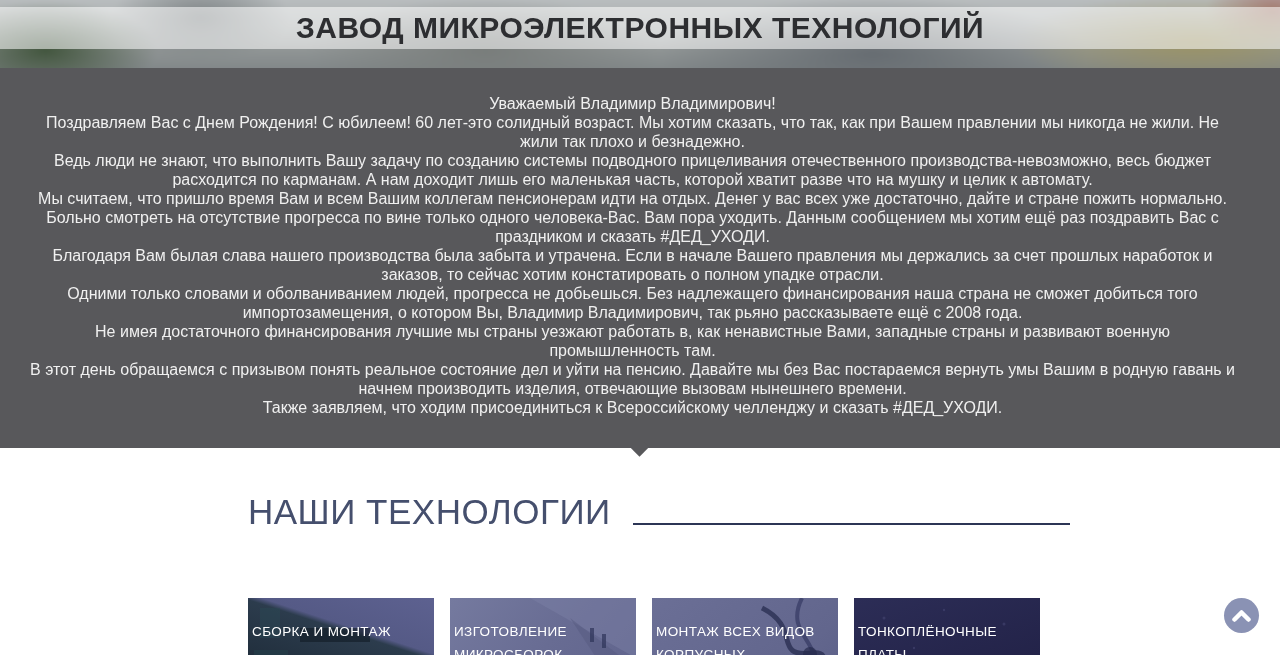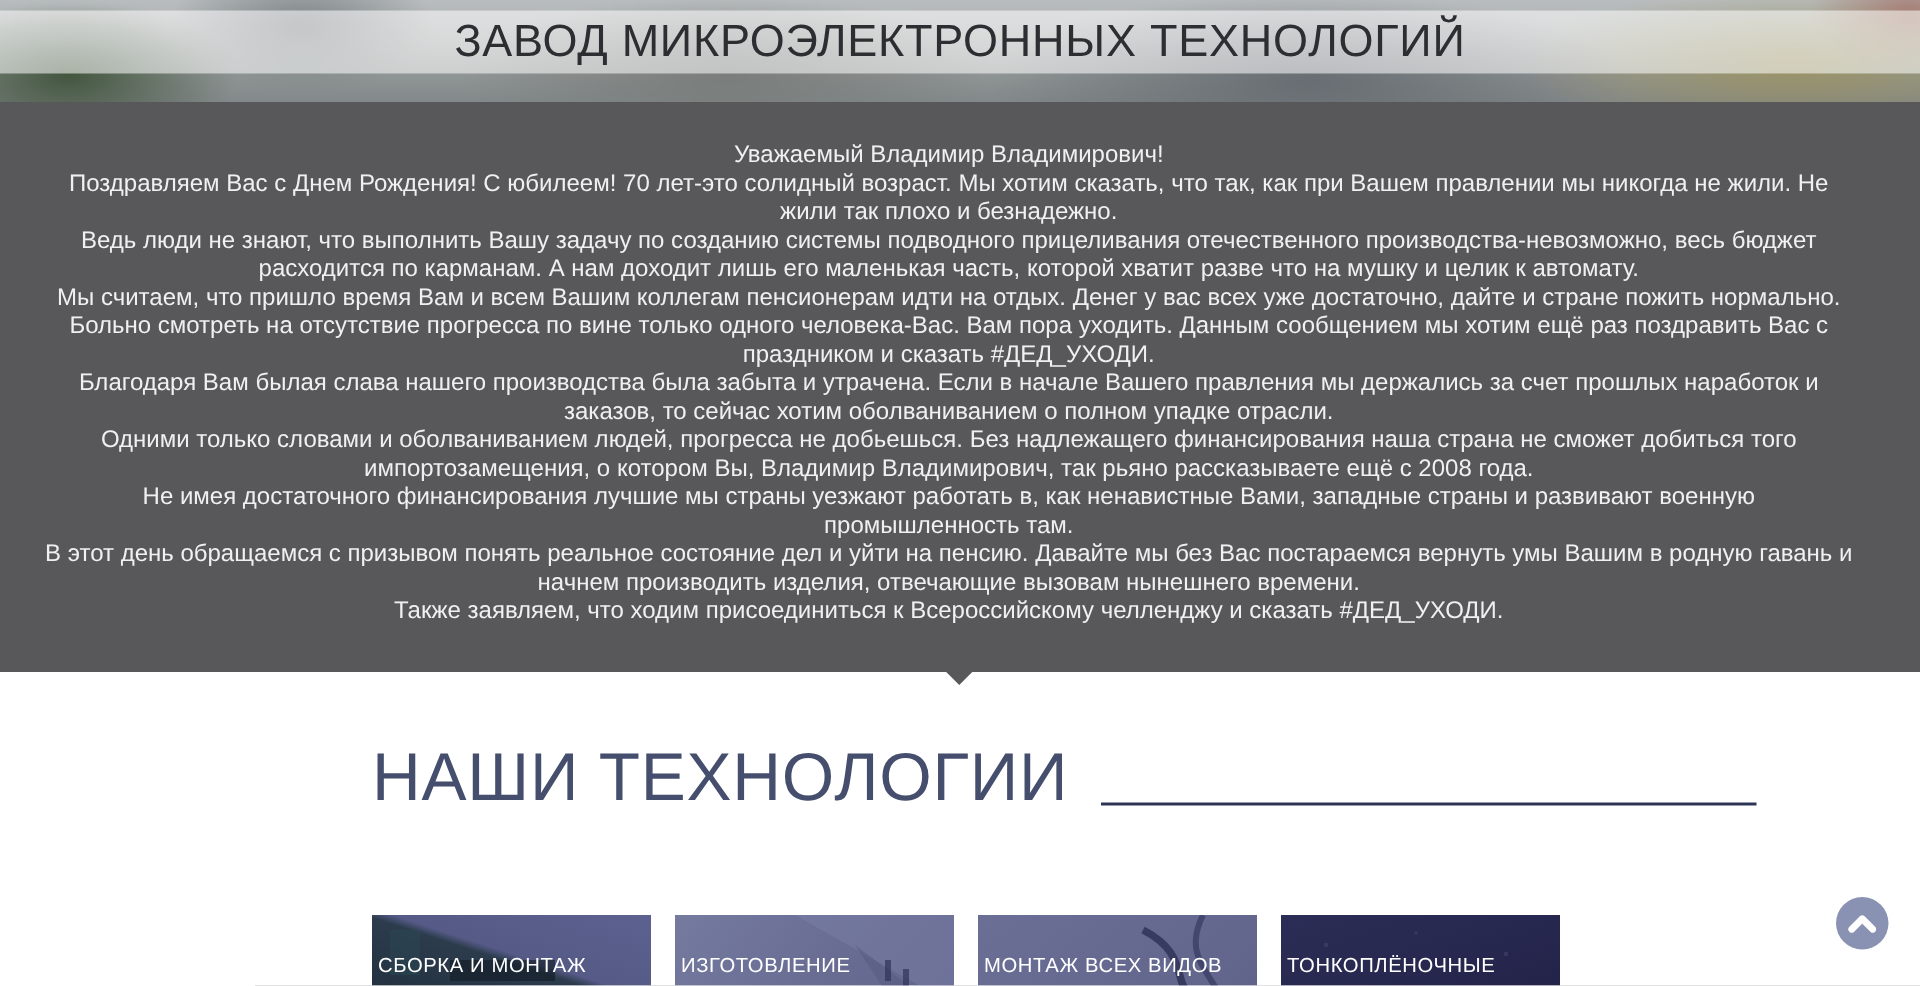--- a/index.html
+++ b/index.html
@@ -38,21 +38,21 @@
     left: 0; right: 0;
     top: 7px;
     height: 42px;
     background: rgba(255,255,255,0.55);
     display: flex;
     align-items: center;
     justify-content: center;
   }
   .hero-band h1 {
     font-size: 30px;
-    font-weight: 400;
+    font-weight: 700;
     letter-spacing: 0.5px;
     color: #2d2e31;
     white-space: nowrap;
   }
 
   
   .message {
     width: 100%;
     background: #58585b;
     padding: 26px 45px 31px 30px;
@@ -82,21 +82,21 @@
 
   
   .tech {
     padding: 44px 0 0 248px;
   }
   .tech-head {
     display: flex;
     align-items: flex-end;
   }
   .tech-head h2 {
-    font-size: 45px;
+    font-size: 35px;
     font-weight: 400;
     color: #454f6d;
     letter-spacing: 0.5px;
     white-space: nowrap;
   }
   .rule {
     width: 437px;
     border-top: 2px solid #2c3555;
     margin-left: 22px;
     margin-bottom: 7px;
@@ -161,24 +161,24 @@
 
   <header class="hero">
     <div class="hero-photo"></div>
     <div class="hero-band">
       <h1>ЗАВОД МИКРОЭЛЕКТРОННЫХ ТЕХНОЛОГИЙ</h1>
     </div>
   </header>
 
   <section class="message">
     <p>Уважаемый Владимир Владимирович!</p>
-    <p>Поздравляем Вас с Днем Рождения! С юбилеем! 70 лет-это солидный возраст. Мы хотим сказать, что так, как при Вашем правлении мы никогда не жили. Не жили так плохо и безнадежно.</p>
+    <p>Поздравляем Вас с Днем Рождения! С юбилеем! 60 лет-это солидный возраст. Мы хотим сказать, что так, как при Вашем правлении мы никогда не жили. Не жили так плохо и безнадежно.</p>
     <p>Ведь люди не знают, что выполнить Вашу задачу по созданию системы подводного прицеливания отечественного производства-невозможно, весь бюджет расходится по карманам. А нам доходит лишь его маленькая часть, которой хватит разве что на мушку и целик к автомату.</p>
     <p>Мы считаем, что пришло время Вам и всем Вашим коллегам пенсионерам идти на отдых. Денег у вас всех уже достаточно, дайте и стране пожить нормально. Больно смотреть на отсутствие прогресса по вине только одного человека-Вас. Вам пора уходить. Данным сообщением мы хотим ещё раз поздравить Вас с праздником и сказать #ДЕД_УХОДИ.</p>
-    <p>Благодаря Вам былая слава нашего производства была забыта и утрачена. Если в начале Вашего правления мы держались за счет прошлых наработок и заказов, то сейчас хотим оболваниванием о полном упадке отрасли.</p>
+    <p>Благодаря Вам былая слава нашего производства была забыта и утрачена. Если в начале Вашего правления мы держались за счет прошлых наработок и заказов, то сейчас хотим констатировать о полном упадке отрасли.</p>
     <p>Одними только словами и оболваниванием людей, прогресса не добьешься. Без надлежащего финансирования наша страна не сможет добиться того импортозамещения, о котором Вы, Владимир Владимирович, так рьяно рассказываете ещё с 2008 года.</p>
     <p>Не имея достаточного финансирования лучшие мы страны уезжают работать в, как ненавистные Вами, западные страны и развивают военную промышленность там.</p>
     <p>В этот день обращаемся с призывом понять реальное состояние дел и уйти на пенсию. Давайте мы без Вас постараемся вернуть умы Вашим в родную гавань и начнем производить изделия, отвечающие вызовам нынешнего времени.</p>
     <p>Также заявляем, что ходим присоединиться к Всероссийскому челленджу и сказать #ДЕД_УХОДИ.</p>
   </section>
 
   <div class="arrow-wrap">
     <div class="down-arrow"></div>
   </div>
 

